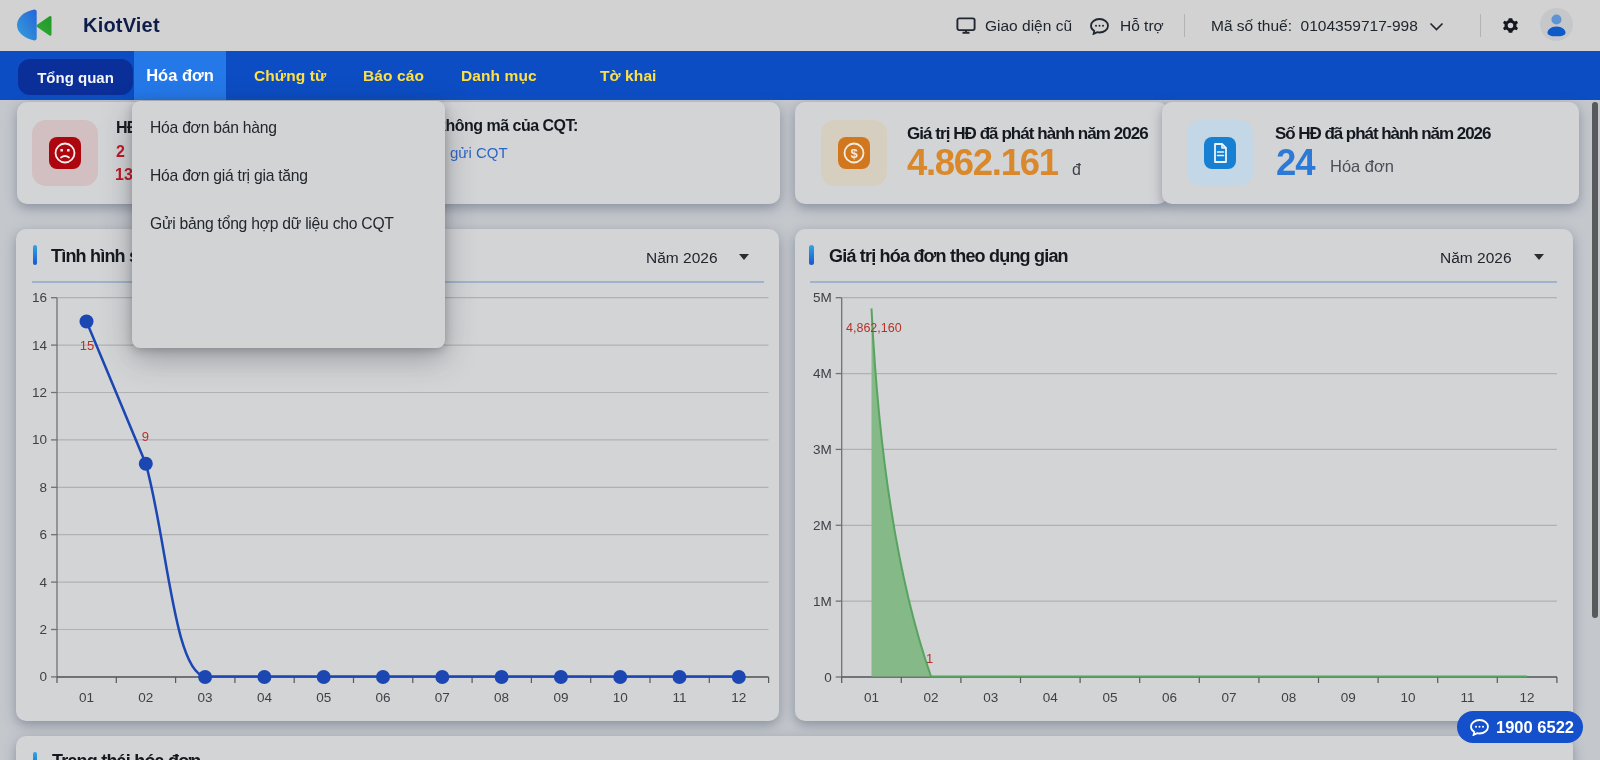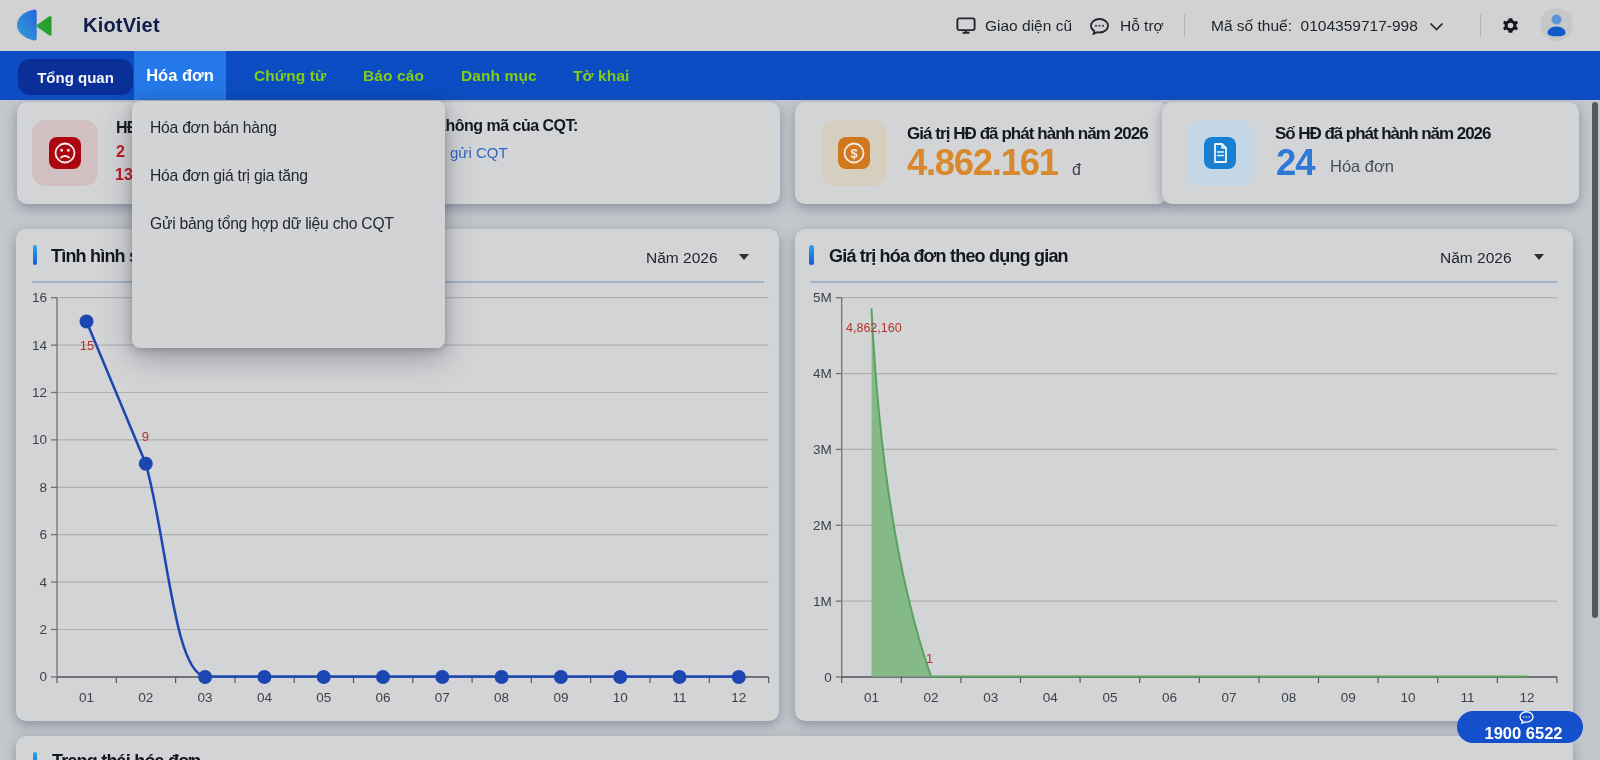--- a/index.html
+++ b/index.html
@@ -10,21 +10,21 @@
   
   #header { position:absolute; left:0; top:0; width:1600px; height:51px; background:#d2d2d2; }
   #logotext { position:absolute; left:61px; top:14px; font-size:20px; font-weight:bold; color:#0e1c4a; letter-spacing:0.2px;margin-left:22px; }
   .hitem { position:absolute; top:0; height:51px; display:flex; align-items:center; color:#20262e; font-size:15.5px; }
   .hdiv { position:absolute; top:14px; width:1px; height:23px; background:#b2b3b5; }
 
   
   #nav { position:absolute; left:0; top:51px; width:1600px; height:49px; background:#0c4dc3; }
   #pill-tq { position:absolute; left:18px; top:8px; width:115px; height:36px; background:#0a2f99; border-radius:12px; color:#f2f5f9; font-size:15px; font-weight:bold; display:flex; align-items:center; justify-content:center; }
   #tab-hd { position:absolute; left:134px; top:0; width:92px; height:49px; background:#2478e8; color:#ffffff; font-size:16.5px; font-weight:bold; display:flex; align-items:center; justify-content:center; }
-  .navitem { position:absolute; top:0; height:49px; display:flex; align-items:center; color:#84cc16; font-size:15.5px; font-weight:bold; white-space:nowrap; letter-spacing:0.1px; }
+  .navitem { position:absolute; top:0; height:49px; display:flex; align-items:center; color:#fde047; font-size:15.5px; font-weight:bold; white-space:nowrap; letter-spacing:0.1px; }
 
   
   .card { position:absolute; top:102px; height:102px; background:#d3d4d6; border-radius:10px; box-shadow:0 4px 12px rgba(80,92,115,0.5); }
   .icbox { position:absolute; left:14.5px; top:18px; width:66px; height:66px; border-radius:14px; }
   .icsq { position:absolute; left:17px; top:17px; width:32px; height:32px; border-radius:8px; }
   .ctitle { font-weight:bold; color:#14181f; font-size:17px; letter-spacing:-0.75px; white-space:nowrap; }
 
   
   .panel { position:absolute; background:#d3d4d6; border-radius:10px; box-shadow:0 4px 12px rgba(80,92,115,0.5); }
   .accent { position:absolute; width:4.5px; height:20px; border-radius:3px; background:linear-gradient(180deg,#2ba7e8,#1b55cf); }
@@ -33,21 +33,21 @@
   .caret { position:absolute; width:0; height:0; border-left:5.5px solid transparent; border-right:5.5px solid transparent; border-top:6.5px solid #2a2e33; }
   .phr { position:absolute; height:1.5px; background:#9fb3cc; }
 
   
   #menu { position:absolute; left:132px; top:101px; width:313px; height:247px; background:#d2d3d5; border-radius:8px; box-shadow:0 10px 30px rgba(40,45,55,0.35), 0 2px 8px rgba(40,45,55,0.25); z-index:50; padding-top:3px; }
   .mitem { height:48.2px; display:flex; align-items:center; padding-left:18px; font-size:15.7px; color:#22272e; letter-spacing:-0.25px; }
   .mitem.hov { background:#ffffff; background-clip:padding-box; border-top:7px solid transparent; border-bottom:1px solid transparent; color:#51575e; }
 
   
   #thumb { position:absolute; left:1591.5px; top:102px; width:6px; height:516px; background:#57595b; border-radius:3px; z-index:60; }
-  #chatbtn { position:absolute; left:1457px; top:711px; width:126px; height:32px; background:#1450cc; border-radius:16px; color:#fff; display:flex; align-items:center; z-index:60; font-size:16.5px; font-weight:bold;flex-direction:column; }
+  #chatbtn { position:absolute; left:1457px; top:711px; width:126px; height:32px; background:#1450cc; border-radius:16px; color:#fff; display:flex; align-items:center; z-index:60; font-size:16.5px; font-weight:bold; }
 </style>
 </head>
 <body>
 
 <div id="header">
   <svg class="abs" style="left:17px;top:8px" width="36" height="35" viewBox="0 0 36 35">
     <defs>
       <linearGradient id="lgb" x1="1" y1="0" x2="0" y2="1">
         <stop offset="0" stop-color="#2565dc"></stop>
           <stop offset="1" stop-color="#369fd6"></stop>
@@ -94,21 +94,21 @@
     <path d="M16.5,18.5 c5.5,0 9,3.2 9,6.2 c0,2.6 -4,3.6 -9,3.6 c-5,0 -9,-1 -9,-3.6 c0,-3 3.5,-6.2 9,-6.2 Z" fill="#1059c8"></path>
   </svg>
 </div>
 
 <div id="nav">
   <div id="pill-tq">Tổng quan</div>
   <div id="tab-hd">Hóa đơn</div>
   <div class="navitem" style="left:254px">Chứng từ</div>
   <div class="navitem" style="left:363px">Báo cáo</div>
   <div class="navitem" style="left:461px">Danh mục</div>
-  <div class="navitem" style="left:573px">Tờ khai</div>
+  <div class="navitem" style="left:600px">Tờ khai</div>
 </div>
 
 <div class="card" id="card1" style="left:17px;width:763px">
   <div class="icbox" style="background:#d2bfc1">
     <div class="icsq" style="background:#ad060f">
       <svg width="32" height="32" viewBox="0 0 32 32">
         <circle cx="16" cy="16" r="9.5" fill="none" stroke="#f4eeee" stroke-width="1.8"></circle>
         <rect x="11.4" y="12" width="2.6" height="2.6" rx="0.6" fill="#f4eeee"></rect>
         <rect x="18" y="12" width="2.6" height="2.6" rx="0.6" fill="#f4eeee"></rect>
         <path d="M12,20.5 Q16,17.5 20,20.5" fill="none" stroke="#f4eeee" stroke-width="1.8" stroke-linecap="round"></path>

